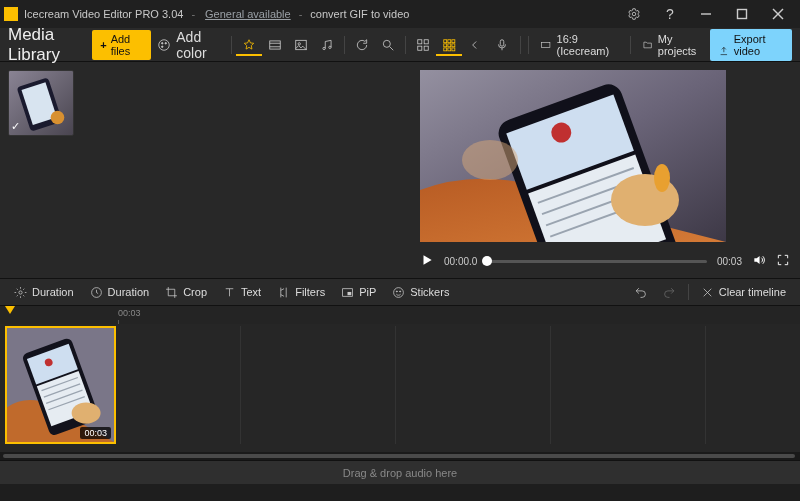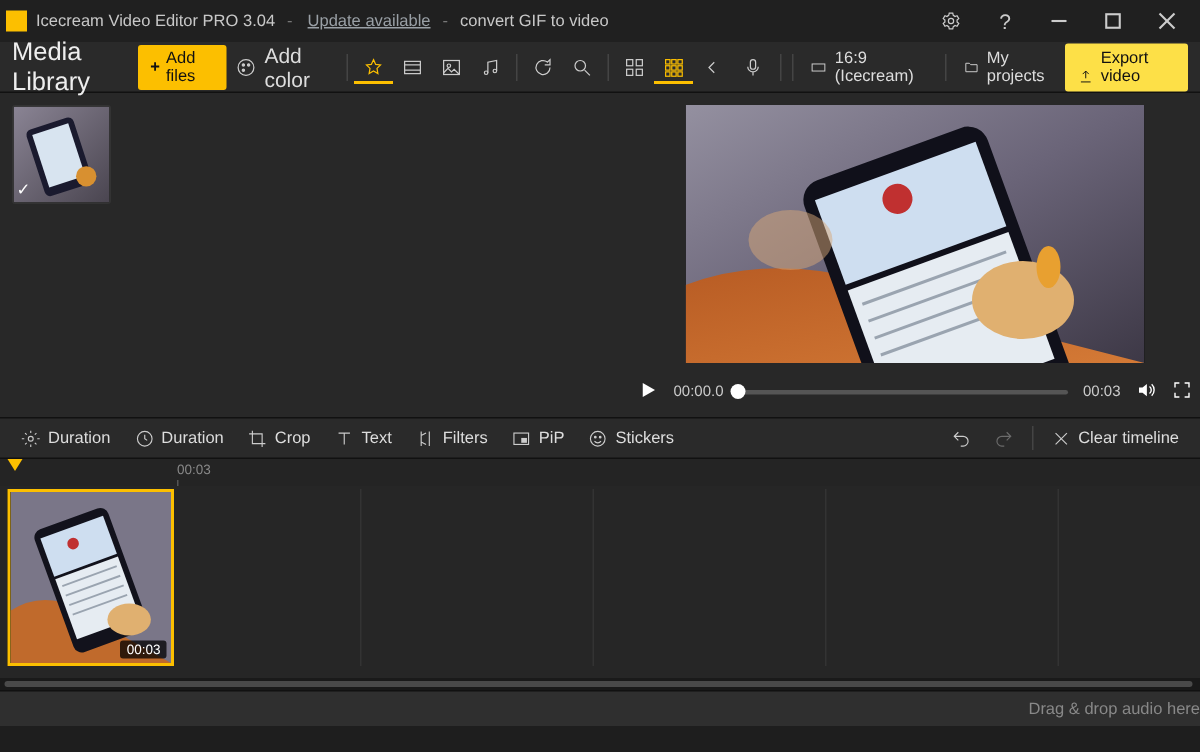--- a/index.html
+++ b/index.html
@@ -19,27 +19,27 @@
 .btn-yellow .plus{font-weight:700}
 .tb-item{display:flex;align-items:center;gap:5px;padding:4px 6px;color:#ddd;cursor:pointer;font-size:14px}
 .tico{width:14px;height:14px;display:inline-flex;align-items:center;justify-content:center}
 .tico svg{width:14px;height:14px;stroke:#ccc;fill:none;stroke-width:1.4}
 .tico.on svg{stroke:#fcbf00}
 .under{border-bottom:2px solid #fcbf00;padding-bottom:2px}
 .toolbar .vsep{width:1px;height:18px;background:#444;margin:0 4px}
 .toolbar .flex{flex:1}
 .rbtn{display:flex;align-items:center;gap:5px;padding:4px 7px;color:#ddd;font-size:11px;cursor:pointer}
 .rbtn svg{width:14px;height:14px;stroke:#ccc;fill:none;stroke-width:1.4}
-.export{background:#fde047;color:#111;padding:4px 9px;border-radius:2px;display:flex;align-items:flex-end;gap:5px;font-weight:500;cursor:pointer}
+.export{background:#7dd3fc;color:#111;padding:4px 9px;border-radius:2px;display:flex;align-items:flex-end;gap:5px;font-weight:500;cursor:pointer}
 .export svg{stroke:#111;width:12px;height:12px;fill:none;stroke-width:1.6}
 .upper{height:216px;display:flex;background:#282828}
 .library{width:420px;padding:8px;position:relative}
 .thumb{width:66px;height:66px;border:1px solid #333;position:relative;overflow:hidden;border-radius:2px}
 .thumb .chk{position:absolute;bottom:2px;left:2px;color:#fff;font-size:11px}
-.preview{flex:1;display:flex;flex-direction:column;align-items:center;justify-content:flex-start;padding-top:8px}
+.preview{flex:1;display:flex;flex-direction:column;justify-content:flex-start;padding-top:8px}
 .video{width:306px;height:172px;background:#111;position:relative;overflow:hidden}
 .pcontrols{width:370px;height:30px;display:flex;align-items:center;gap:10px;margin-top:4px}
 .pcontrols .play svg{width:14px;height:14px;fill:#fff}
 .tstamp{font-size:10px;color:#ccc}
 .pbar{flex:1;height:3px;background:#555;position:relative;border-radius:2px}
 .phandle{position:absolute;left:0;top:50%;transform:translate(-50%,-50%);width:10px;height:10px;border-radius:50%;background:#fff}
 .pico svg{width:14px;height:14px;stroke:#fff;fill:none;stroke-width:1.6}
 .edittools{height:28px;background:#2a2a2a;display:flex;align-items:center;padding:0 6px;border-top:1px solid #111;border-bottom:1px solid #111}
 .et{display:flex;align-items:center;gap:5px;padding:3px 8px;color:#ddd;font-size:11px;cursor:pointer}
 .et svg{width:13px;height:13px;stroke:#ccc;fill:none;stroke-width:1.4}
@@ -48,32 +48,32 @@
 .ruler{height:18px;background:#242424;position:relative}
 .marker{position:absolute;top:2px;font-size:9px;color:#888}
 .marker::before{content:"";position:absolute;left:0;top:12px;width:1px;height:4px;background:#555}
 .playhead{position:absolute;top:0;left:5px;width:0;height:0;border-left:5px solid transparent;border-right:5px solid transparent;border-top:8px solid #fcbf00}
 .tracks{position:relative;height:128px}
 .clip{position:absolute;left:5px;top:2px;width:111px;height:118px;border:2px solid #fcbf00;overflow:hidden;background:#000}
 .clip .dur{position:absolute;right:3px;bottom:3px;background:rgba(0,0,0,.75);color:#fff;font-size:9px;padding:1px 4px;border-radius:2px}
 .tsep{position:absolute;top:2px;width:1px;height:118px;background:#333}
 .hscroll{height:8px;background:#1a1a1a;position:relative}
 .hscroll .bar{position:absolute;left:3px;top:2px;height:4px;width:792px;background:#4a4a4a;border-radius:2px}
-.audio-drop{height:24px;background:#2f2f2f;display:flex;align-items:center;justify-content:flex-end;color:#888;font-size:11px;border-top:1px solid #111}
+.audio-drop{height:24px;background:#2f2f2f;display:flex;align-items:center;justify-content:center;color:#888;font-size:11px;border-top:1px solid #111}
 
 .phoneimg{width:100%;height:100%}
 </style>
 </head>
 <body>
 
 <div class="titlebar">
   <div class="logo"></div>
   <span class="title">Icecream Video Editor PRO 3.04</span>
   <span class="sep">-</span>
-  <span class="link">Update available</span>
+  <span class="link">General available</span>
   <span class="sep">-</span>
   <span class="task">convert GIF to video</span>
   <div class="spacer"></div>
   <div class="wbtn">
       <span class="tico">
         <svg viewBox="0 0 24 24">
           <circle cx="12" cy="12" r="3"></circle>
           <path d="M19 12a7 7 0 0 0-.1-1.2l2-1.5-2-3.4-2.3.9a7 7 0 0 0-2-1.2L14 3h-4l-.6 2.6a7 7 0 0 0-2 1.2l-2.3-.9-2 3.4 2 1.5A7 7 0 0 0 5 12a7 7 0 0 0 .1 1.2l-2 1.5 2 3.4 2.3-.9a7 7 0 0 0 2 1.2L10 21h4l.6-2.6a7 7 0 0 0 2-1.2l2.3.9 2-3.4-2-1.5A7 7 0 0 0 19 12z"></path>
         </svg>
       </span>

